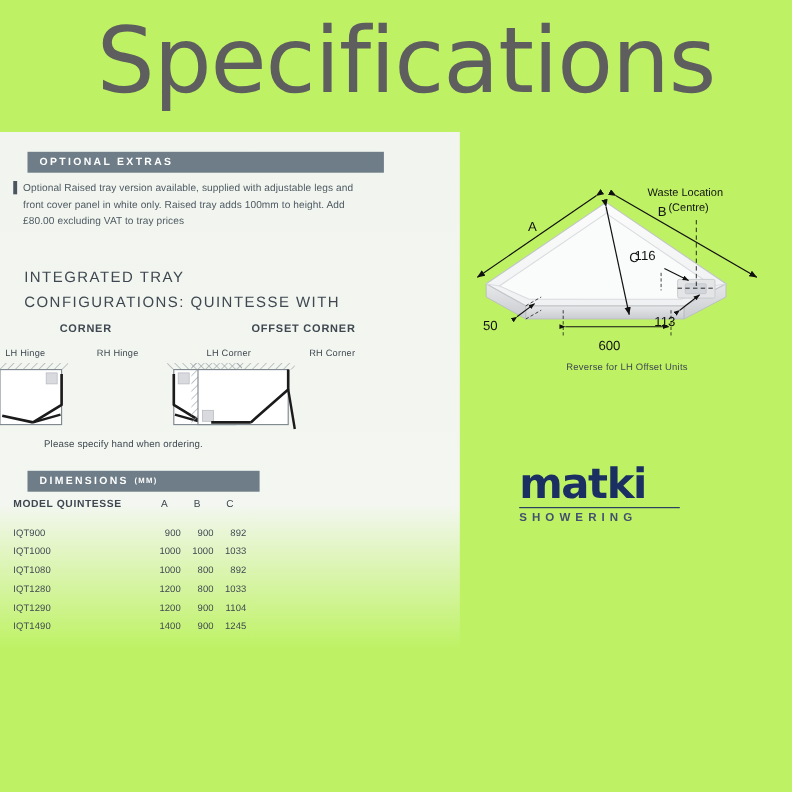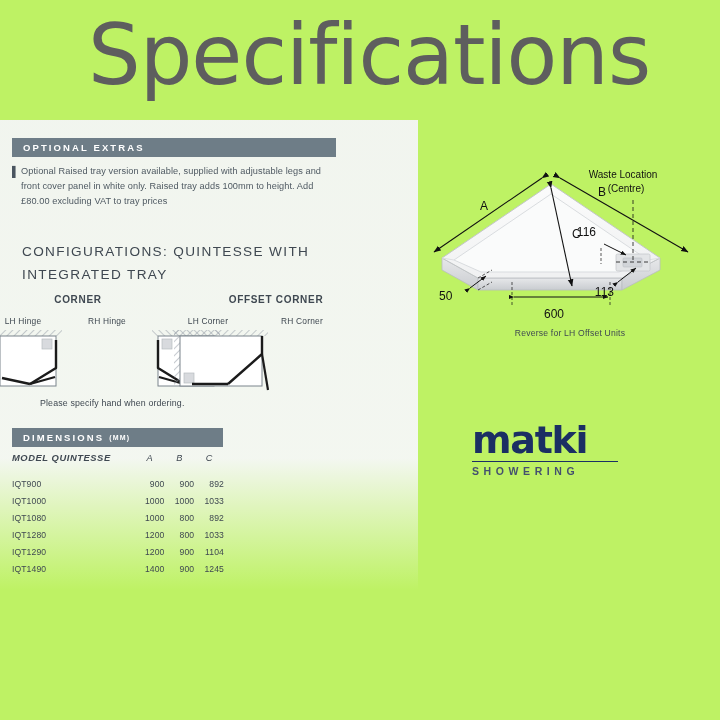--- a/index.html
+++ b/index.html
@@ -42,20 +42,21 @@
   .bar {
     position: absolute;
     background: #6e7d87;
     color: #ffffff;
     font-size: 9.5px;
     font-weight: 700;
     letter-spacing: 2.1px;
     display: flex;
     align-items: center;
     padding-left: 11px;
+    margin-left: 13px;
   }
   .bar .sub { font-size: 7px; letter-spacing: 1.2px; margin-left: 5px; }
 
   #bar-optional { left: 12px; top: 138px; width: 324px; height: 19px; }
   #bar-dimensions { left: 12px; top: 428px; width: 211px; height: 19px; text-align: right; }
 
   
   .extras-body {
     position: absolute;
     left: 12px; top: 164px;
@@ -141,21 +142,20 @@
     font-size: 8.6px;
     color: #3f4851;
     padding: 0;
     font-weight: 400;
   }
   .dim-table thead th {
     font-size: 9.4px;
     font-weight: 700;
     letter-spacing: 0.55px;
     padding-bottom: 12px;
-    font-style: italic;
   }
   .dim-table thead th.model-head { text-align: left; }
   .dim-table thead th.abc-head { text-align: center; font-weight: 400; font-size: 9.2px; letter-spacing: 0; }
   .dim-table tbody td { height: 17px; vertical-align: middle; }
   .dim-table tbody td.model { text-align: left; letter-spacing: 0.1px; }
   .dim-table tbody td.num { text-align: right; letter-spacing: 0.1px; }
   .col-model { width: 124px; }
   .col-a { width: 30px; }
   .col-b { width: 30px; }
   .col-c { width: 30px; }
@@ -216,22 +216,22 @@
   </div>
 
   <div class="extras-body">
     <div class="extras-row">
       <span class="bullet-mark">▌</span>
       <span class="extras-text">Optional Raised tray version available, supplied with adjustable legs and front cover panel in white only. Raised tray adds 100mm to height. Add £80.00 excluding VAT to tray prices</span>
     </div>
   </div>
 
   <div class="config-heading">
+    <div>INTEGRATED TRAY</div>
     <div>CONFIGURATIONS: QUINTESSE WITH</div>
-    <div>INTEGRATED TRAY</div>
   </div>
 
   <div class="cfg-group-label" id="lbl-corner">CORNER</div>
   <div class="cfg-group-label" id="lbl-offset-corner">OFFSET CORNER</div>
 
   <div class="cfg-item-label" id="lbl-lh-hinge">LH Hinge</div>
   <div class="cfg-item-label" id="lbl-rh-hinge">RH Hinge</div>
   <div class="cfg-item-label" id="lbl-lh-corner">LH Corner</div>
   <div class="cfg-item-label" id="lbl-rh-corner">RH Corner</div>
 

